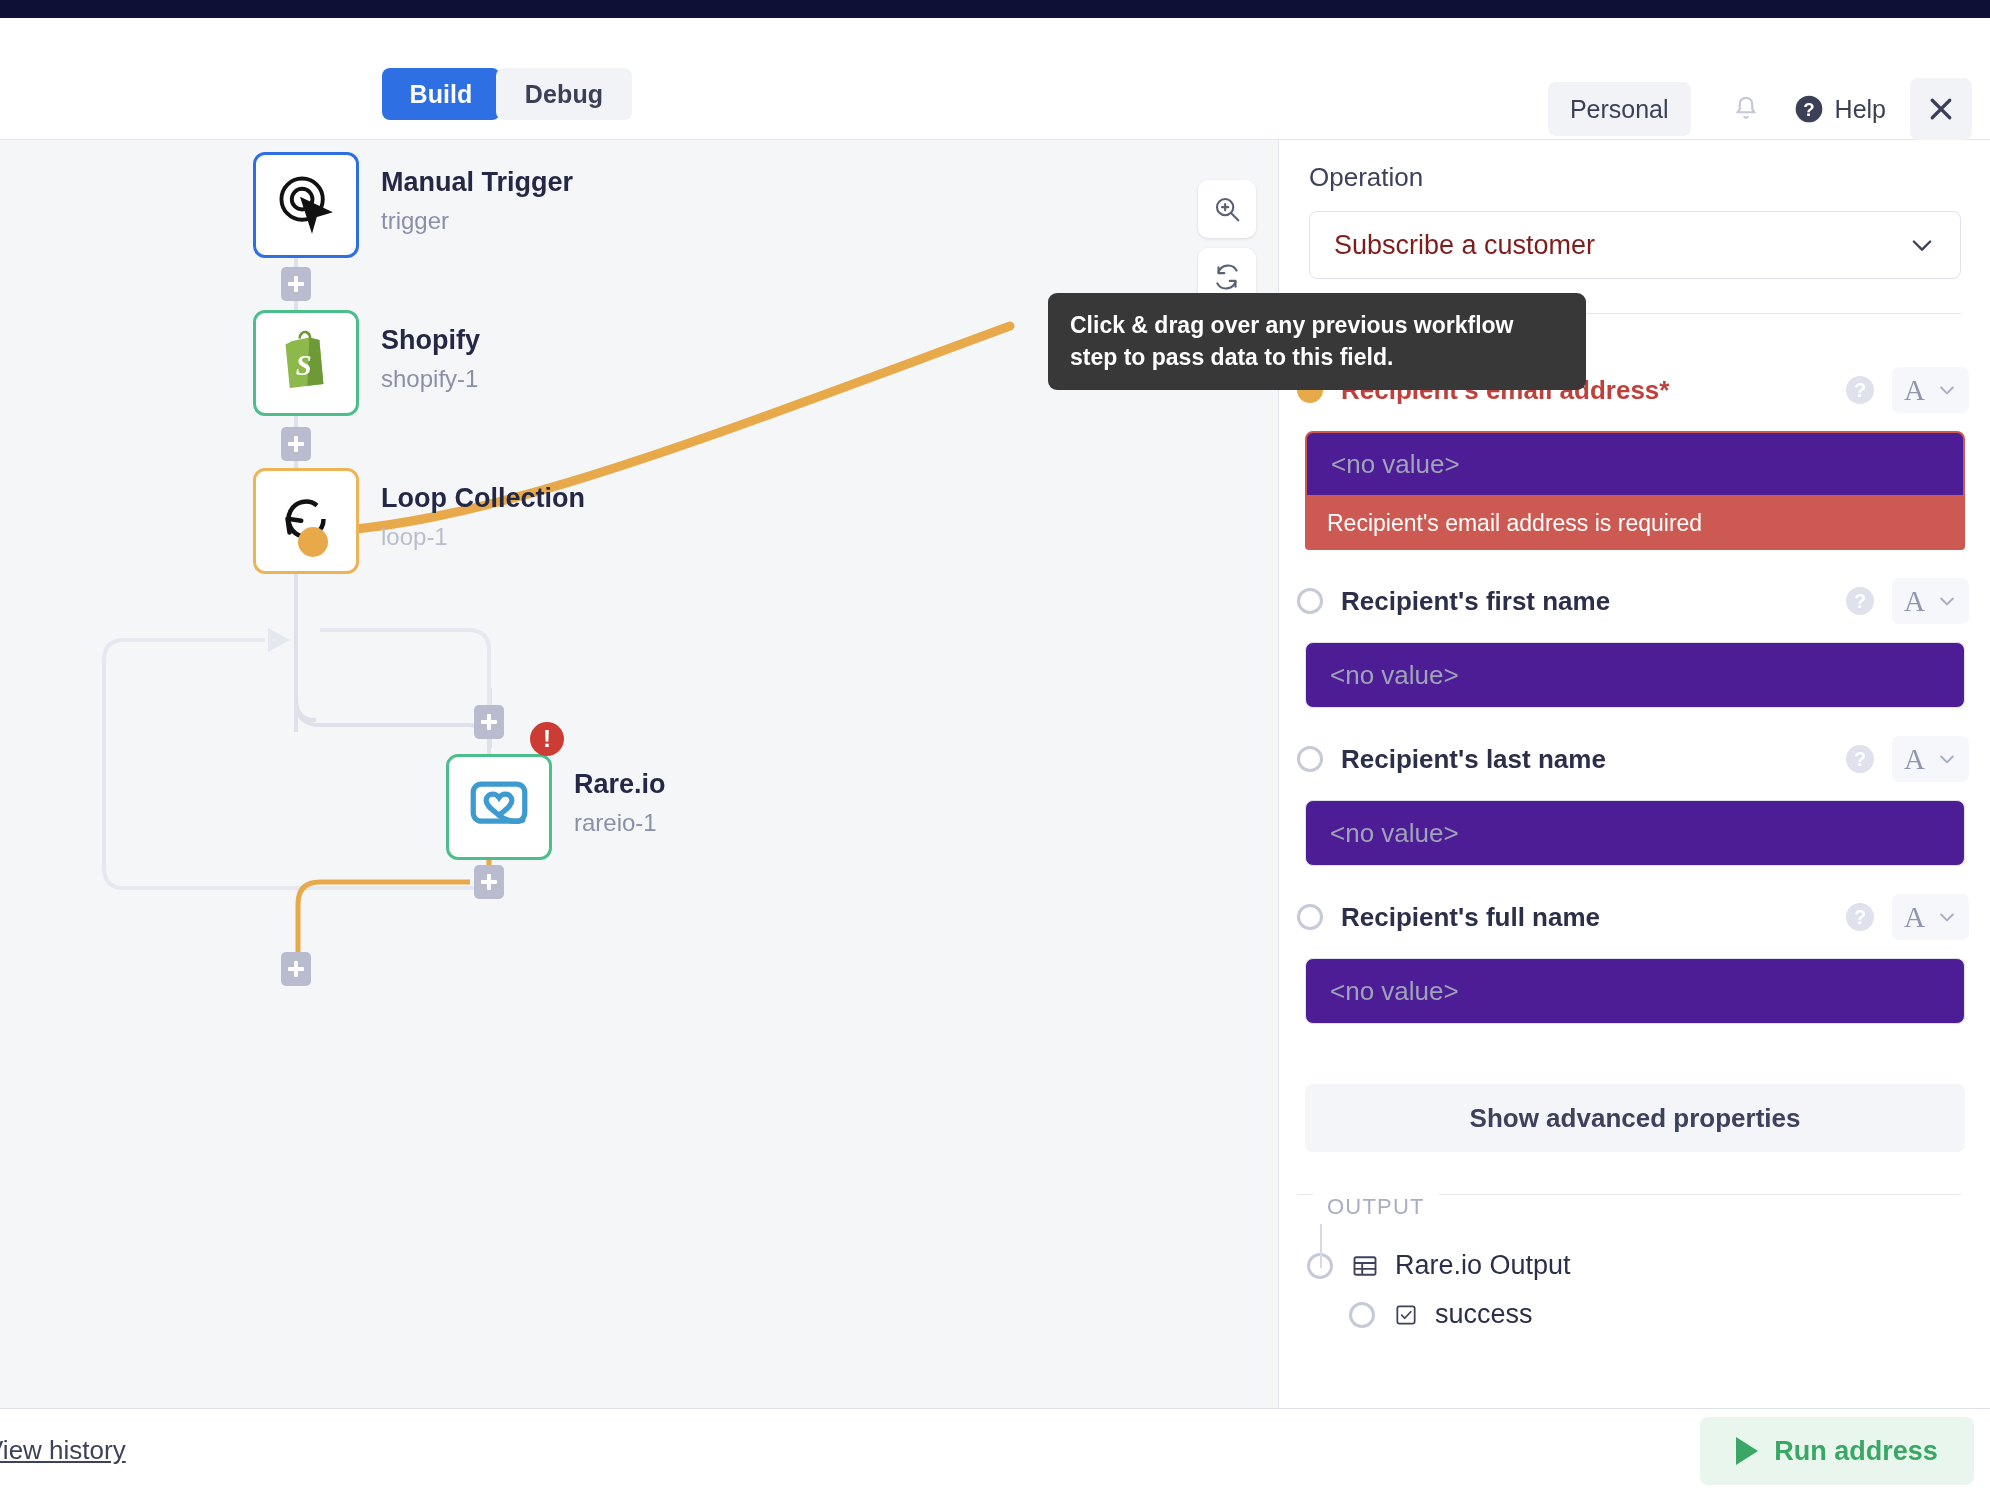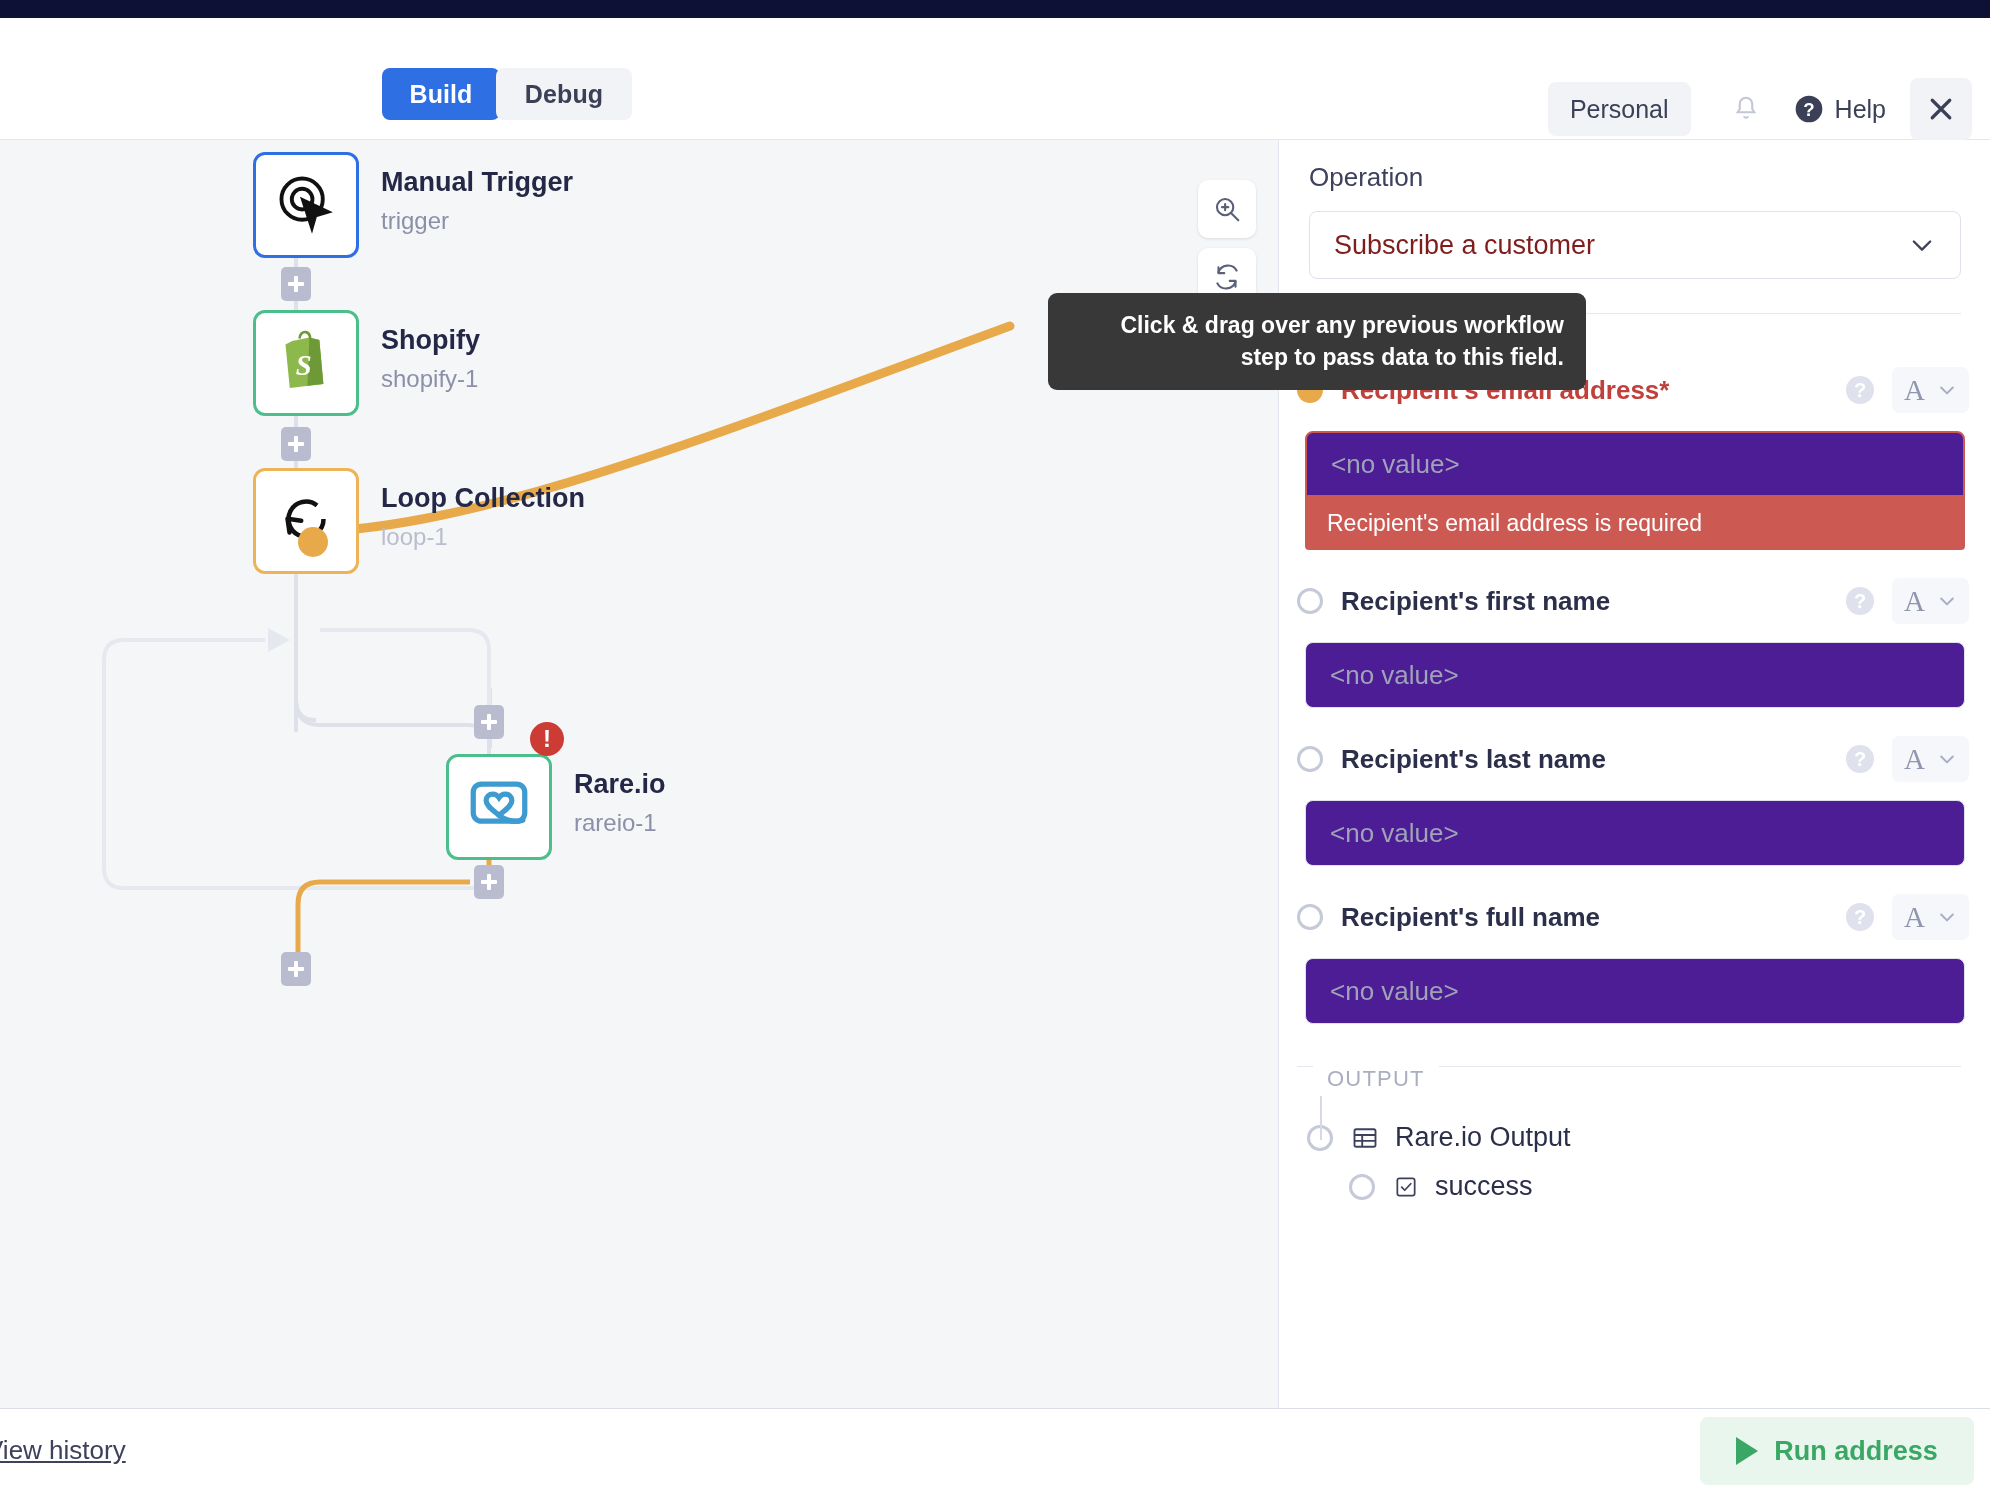--- a/index.html
+++ b/index.html
@@ -103,21 +103,20 @@
     margin-bottom: 10px; cursor: pointer;
     box-shadow: 0 1px 3px rgba(30,35,70,.13);
   }
 
   
   .tooltip {
     position: absolute; left: 1048px; top: 293px; width: 538px;
     background: #383838; color: #ffffff; border-radius: 9px;
     padding: 17px 22px; font-size: 23px; line-height: 1.38; font-weight: 600;
     z-index: 40;
-    text-align: right;
   }
 
   
   .panel {
     position: absolute; left: 1278px; top: 140px; width: 712px; height: 1268px;
     background: #ffffff; border-left: 1px solid #e4e6ef; overflow: hidden;
   }
   .panel-inner { position: absolute; left: 0; top: 0; width: 712px; }
 
   .field-label-plain {
@@ -452,20 +451,21 @@
           <span style="display:flex">
             <svg width="20" height="20" viewBox="0 0 24 24" fill="none" stroke="#a9aec2" stroke-width="2.4" stroke-linecap="round" stroke-linejoin="round">
                 <path d="M5 9l7 7 7-7"></path>
               </svg>
           </span>
         </span>
       </div>
       <div class="input-box">&lt;no value&gt;</div>
     </div>
 
+    <div class="adv-btn">Show advanced properties</div>
 
     <div class="divider-row" style="margin-top:42px;">
       <span class="divider-stub"></span>
       <span class="divider-label">OUTPUT</span>
       <span class="divider-line"></span>
     </div>
 
     <div style="position:relative;">
       <div class="out-row">
         <span class="out-dot"></span>

